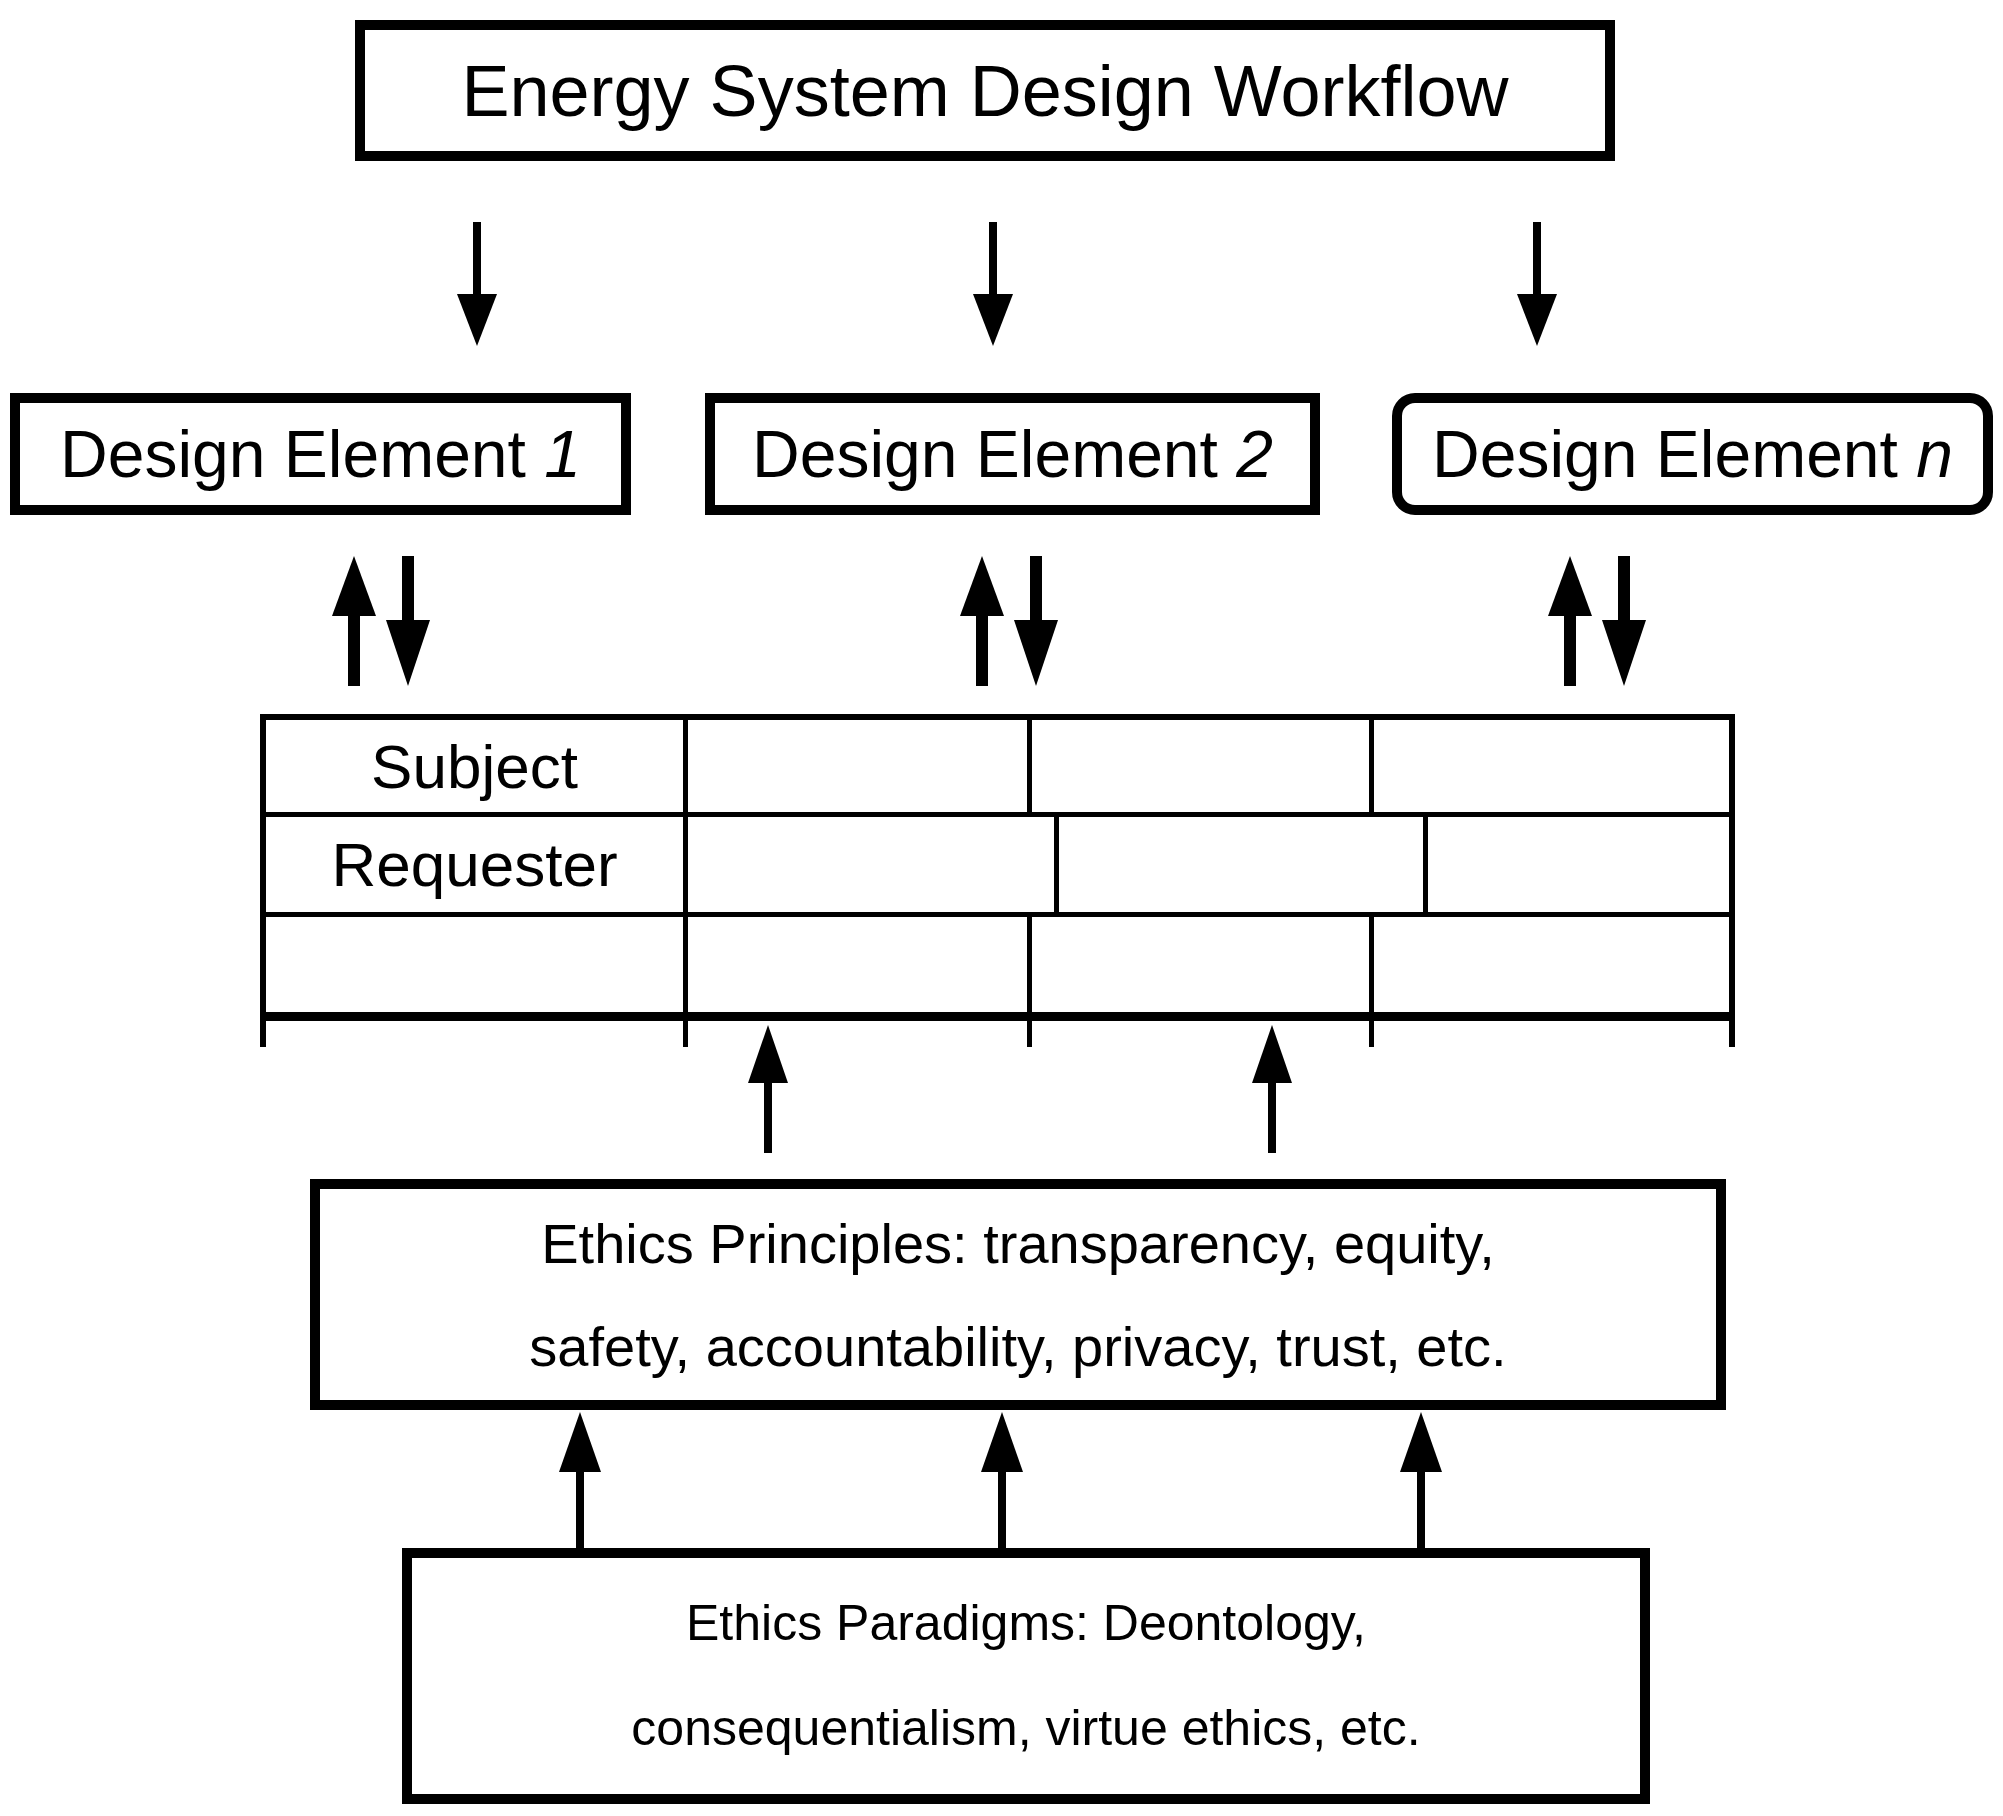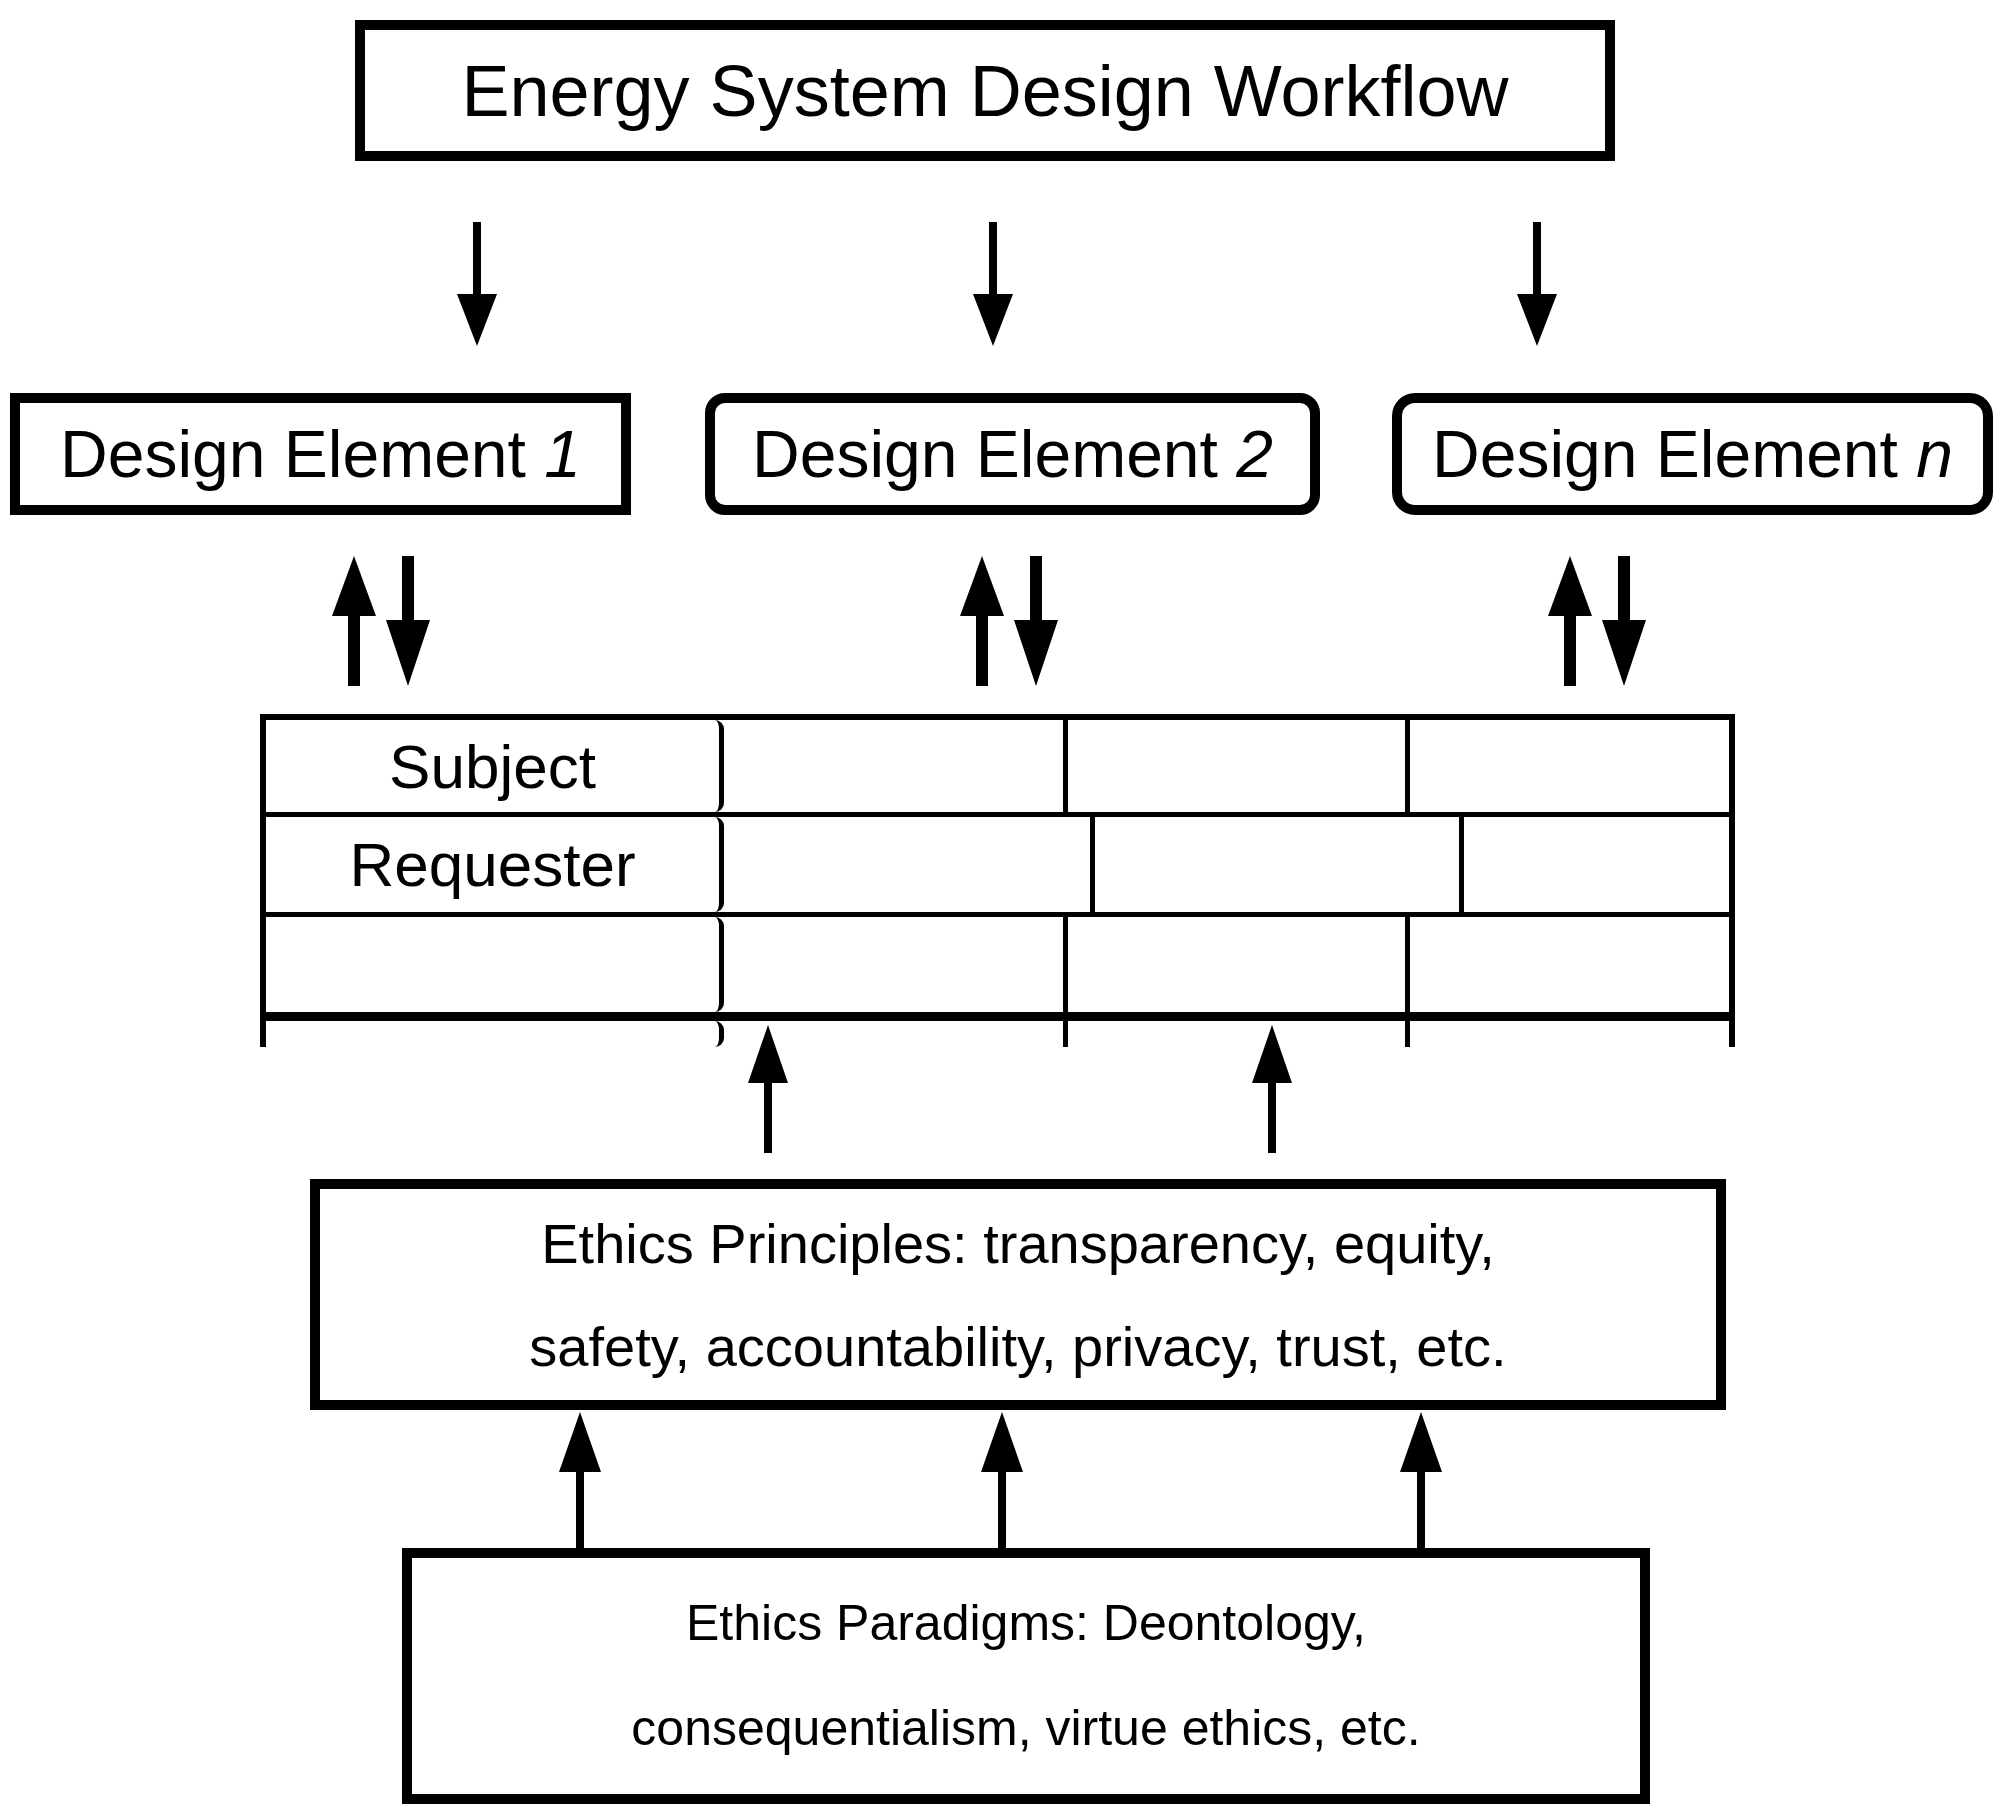--- a/index.html
+++ b/index.html
@@ -19,21 +19,21 @@
     box-sizing: border-box;
     display: flex;
     flex-direction: column;
     align-items: center;
     justify-content: center;
     text-align: center;
   }
   .title-box   { left:355px; top:20px;   width:1260px; height:141px; font-size:72px; }
   .de-box      { top:393px; height:122px; font-size:66px; white-space:nowrap; }
   .de-box-1    { left:10px;   width:621px; }
-  .de-box-2    { left:705px;  width:615px;border-radius:20px; }
+  .de-box-2    { left:705px;  width:615px; }
   .de-box-n    { left:1392px; width:601px;border-radius:23px; }
   .de-suffix   { font-style: italic; }
   .principles-box { left:310px; top:1179px; width:1416px; height:231px; font-size:56px; line-height:103px; }
   .paradigms-box  { left:402px; top:1548px; width:1248px; height:256px; font-size:50px; line-height:105px; }
 
   .arrow { position:absolute; }
 
   
   .etable {
     position:absolute;
@@ -49,21 +49,21 @@
   .trow-2 { height:95px;gap:27px; }
   .trow-3 { height:95px; border-bottom-width:9px; }
   .trow-partial { height:26px; border-bottom:none; }
   .tcell {
     flex:none;
     border-right:5px solid #000;
     box-sizing:border-box;
     display:flex; align-items:center; justify-content:center;
     font-size:62px;
   }
-  .tcol-1 { width:458px;border-radius:9px; }
+  .tcol-1 { width:422px; }
   .tcol-2 { width:344px; }
   .tcol-3 { width:342px; }
   .tcol-4 { flex:1 1 auto; border-right:none; }
 </style>
 </head>
 <body>
 
 <div class="canvas">
 
   <div class="box title-box">

